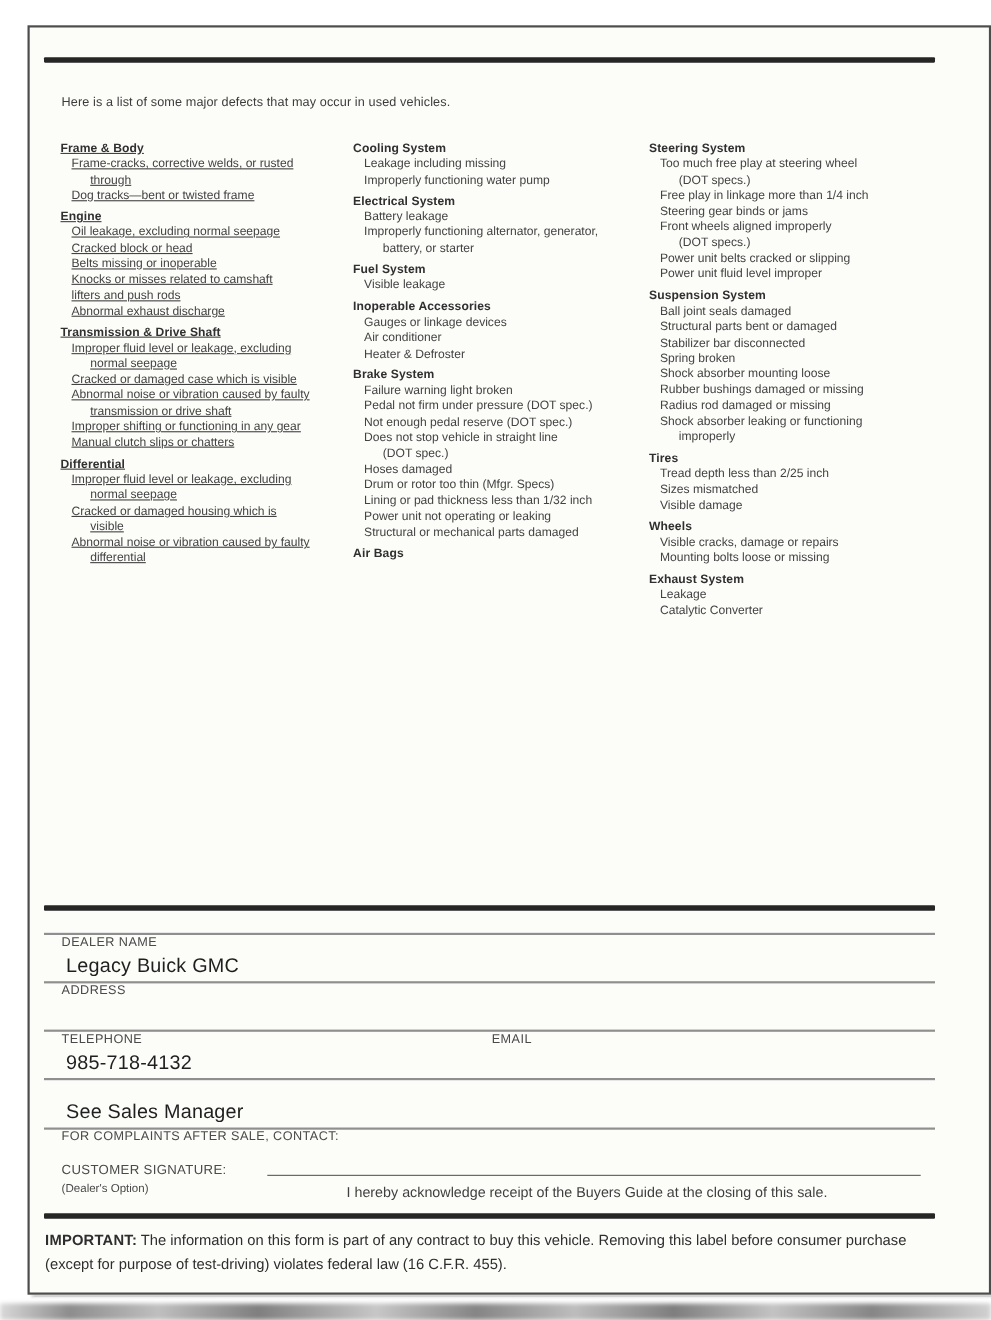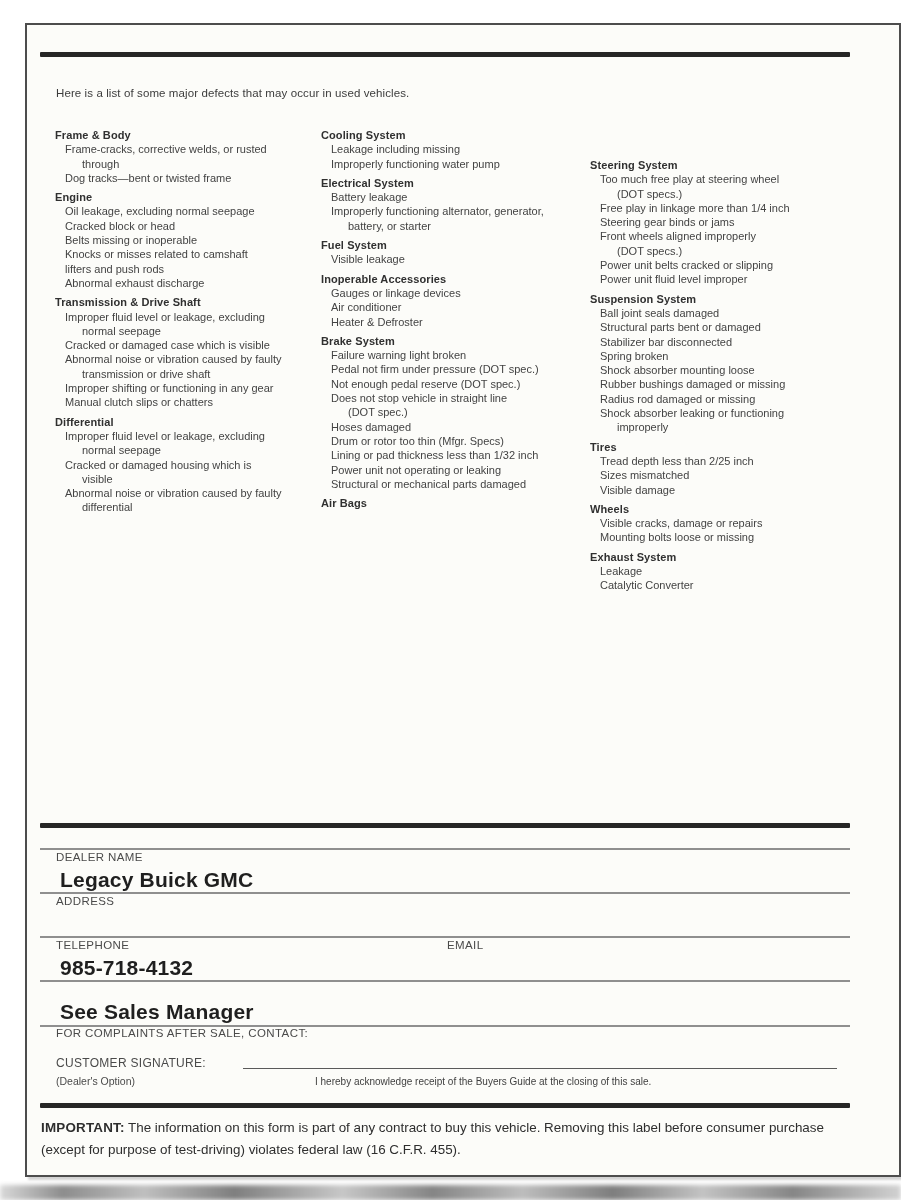--- a/index.html
+++ b/index.html
@@ -9,35 +9,35 @@
         border:2px solid #4d4d4d;background:#fcfcf9;
         box-shadow:3px 3px 2px rgba(130,130,130,.35);padding-left:40px;}
   .bar{position:absolute;left:13px;width:810px;height:5px;background:#262626;border-radius:1px;}
   .bar-top{top:27px;}
   .bar-mid{top:798px;}
   .bar-bot{top:1078px;}
   .rule{position:absolute;left:13px;width:810px;height:2px;background:#8f8f8f;}
   .intro{position:absolute;left:29px;top:62px;font-size:11.5px;color:#3c3c3c;letter-spacing:.1px;}
 
   .defcol{position:absolute;top:103px;font-size:11px;color:#434343;line-height:14.3px;white-space:nowrap;}
-  .col0{left:28px;width:262px;}
+  .col0{left:28px;width:262px;text-decoration:underline;}
   .col1{left:294px;width:262px;}
-  .col2{left:563px;width:262px;margin-top:30px;}
+  .col2{left:563px;width:262px;}
   .def-heading{font-weight:bold;color:#303030;margin-top:5px;letter-spacing:.1px;}
   .def-heading.first{margin-top:0;}
   .def-line.ind1{padding-left:10px;}
   .def-line.ind2{padding-left:27px;}
 
   .flabel{position:absolute;left:29px;font-size:11.5px;color:#4a4a4a;letter-spacing:.4px;}
-  .fvalue{position:absolute;left:33px;font-size:21px;font-weight:bold;color:#1f1f1f;letter-spacing:.2px;}
+  .fvalue{position:absolute;left:33px;font-size:18px;font-weight:normal;color:#1f1f1f;letter-spacing:.2px;}
   .email-label{left:420px;}
   .sig-label{position:absolute;left:29px;top:1031px;font-size:12px;color:#4a4a4a;letter-spacing:.3px;}
   .sig-line{position:absolute;left:216px;top:1043px;width:594px;border-top:1.5px solid #5a5a5a;}
   .dealers-option{position:absolute;left:29px;top:1050px;font-size:10.5px;color:#4a4a4a;}
-  .ack{position:absolute;left:288px;top:1051px;font-size:10px;color:#3f3f3f;}
+  .ack{position:absolute;left:288px;top:1051px;font-size:13px;color:#3f3f3f;}
   .important{position:absolute;left:14px;top:1092px;width:806px;font-size:13.4px;color:#2e2e2e;line-height:22px;}
   .important b{letter-spacing:.2px;margin-top:12px;}
   .bottom-band{position:absolute;left:0;top:1185px;width:901px;height:15px;filter:blur(2px);
      background:linear-gradient(90deg,#d9d9d9 0%,#8d8d8d 7%,#bfbfbf 16%,#7f7f7f 26%,#c7c7c7 38%,
        #858585 48%,#bdbdbd 58%,#7e7e7e 68%,#c3c3c3 78%,#868686 88%,#d2d2d2 100%);}
 </style>
 </head>
 <body>
 
 <div class="canvas">

